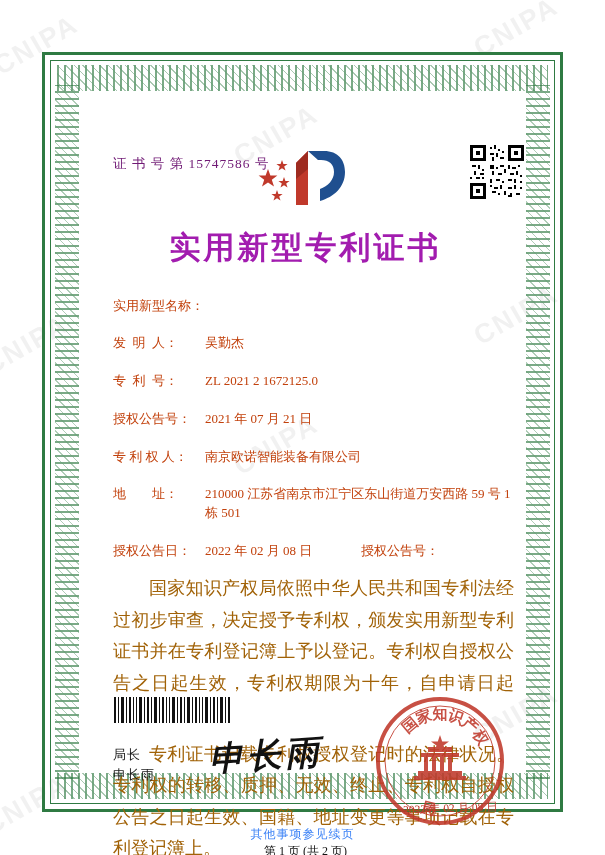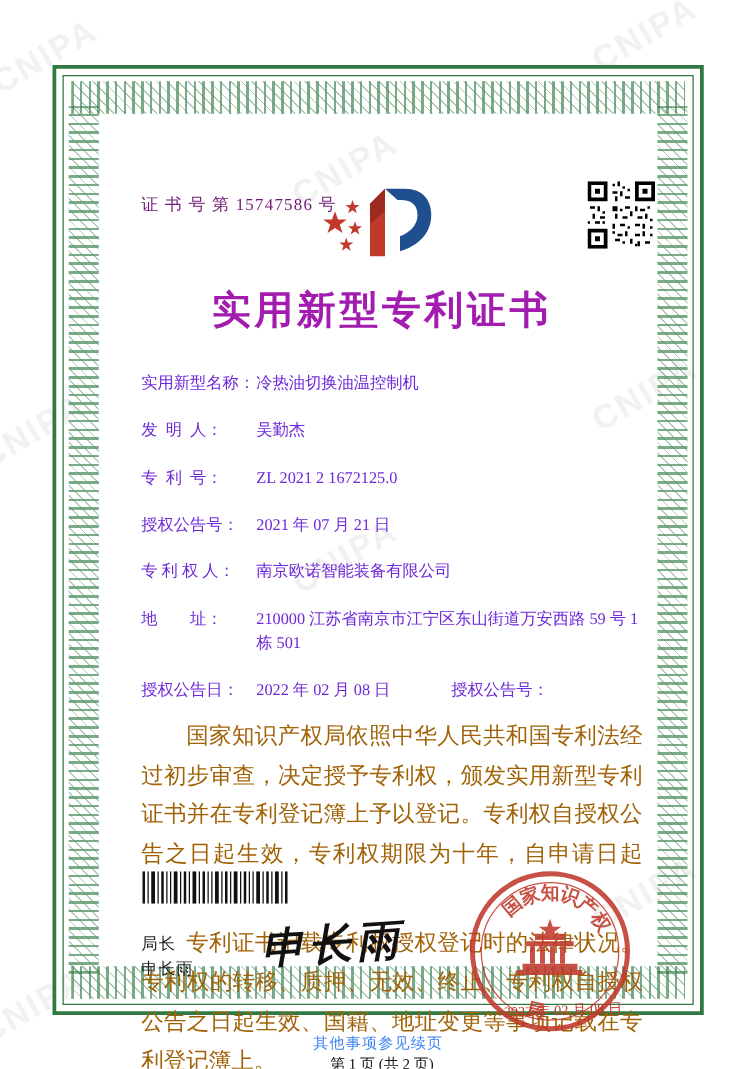--- a/index.html
+++ b/index.html
@@ -124,21 +124,21 @@
     color: #a21caf;
   }
 
   
   .fields {
     position: absolute;
     left: 26px;
     right: 6px;
     top: 196px;
     font-size: 13px;
-    color: #6d28d9;
+    color: #c2410c;
   }
   .row {
     display: flex;
     align-items: flex-start;
     margin-bottom: 19px;
   }
   .lab {
     width: 92px;
     flex: 0 0 92px;
     white-space: pre;
@@ -337,21 +337,20 @@
           <polygon points="31,43 32.4,47 36.6,47 33.2,49.6 34.5,53.6 31,51.2 27.5,53.6 28.8,49.6 25.4,47 29.6,47"></polygon>
         </g>
       </svg>
     </div>
 
     <div class="title">实用新型专利证书</div>
 
     <div class="fields">
       <div class="row">
         <div class="lab">实用新型名称：</div>
-        <div class="val">冷热油切换油温控制机</div>
       </div>
       <div class="row">
         <div class="lab">发  明  人：</div>
         <div class="val">吴勤杰</div>
       </div>
       <div class="row">
         <div class="lab">专  利  号：</div>
         <div class="val">ZL 2021 2 1672125.0</div>
       </div>
       <div class="row">

